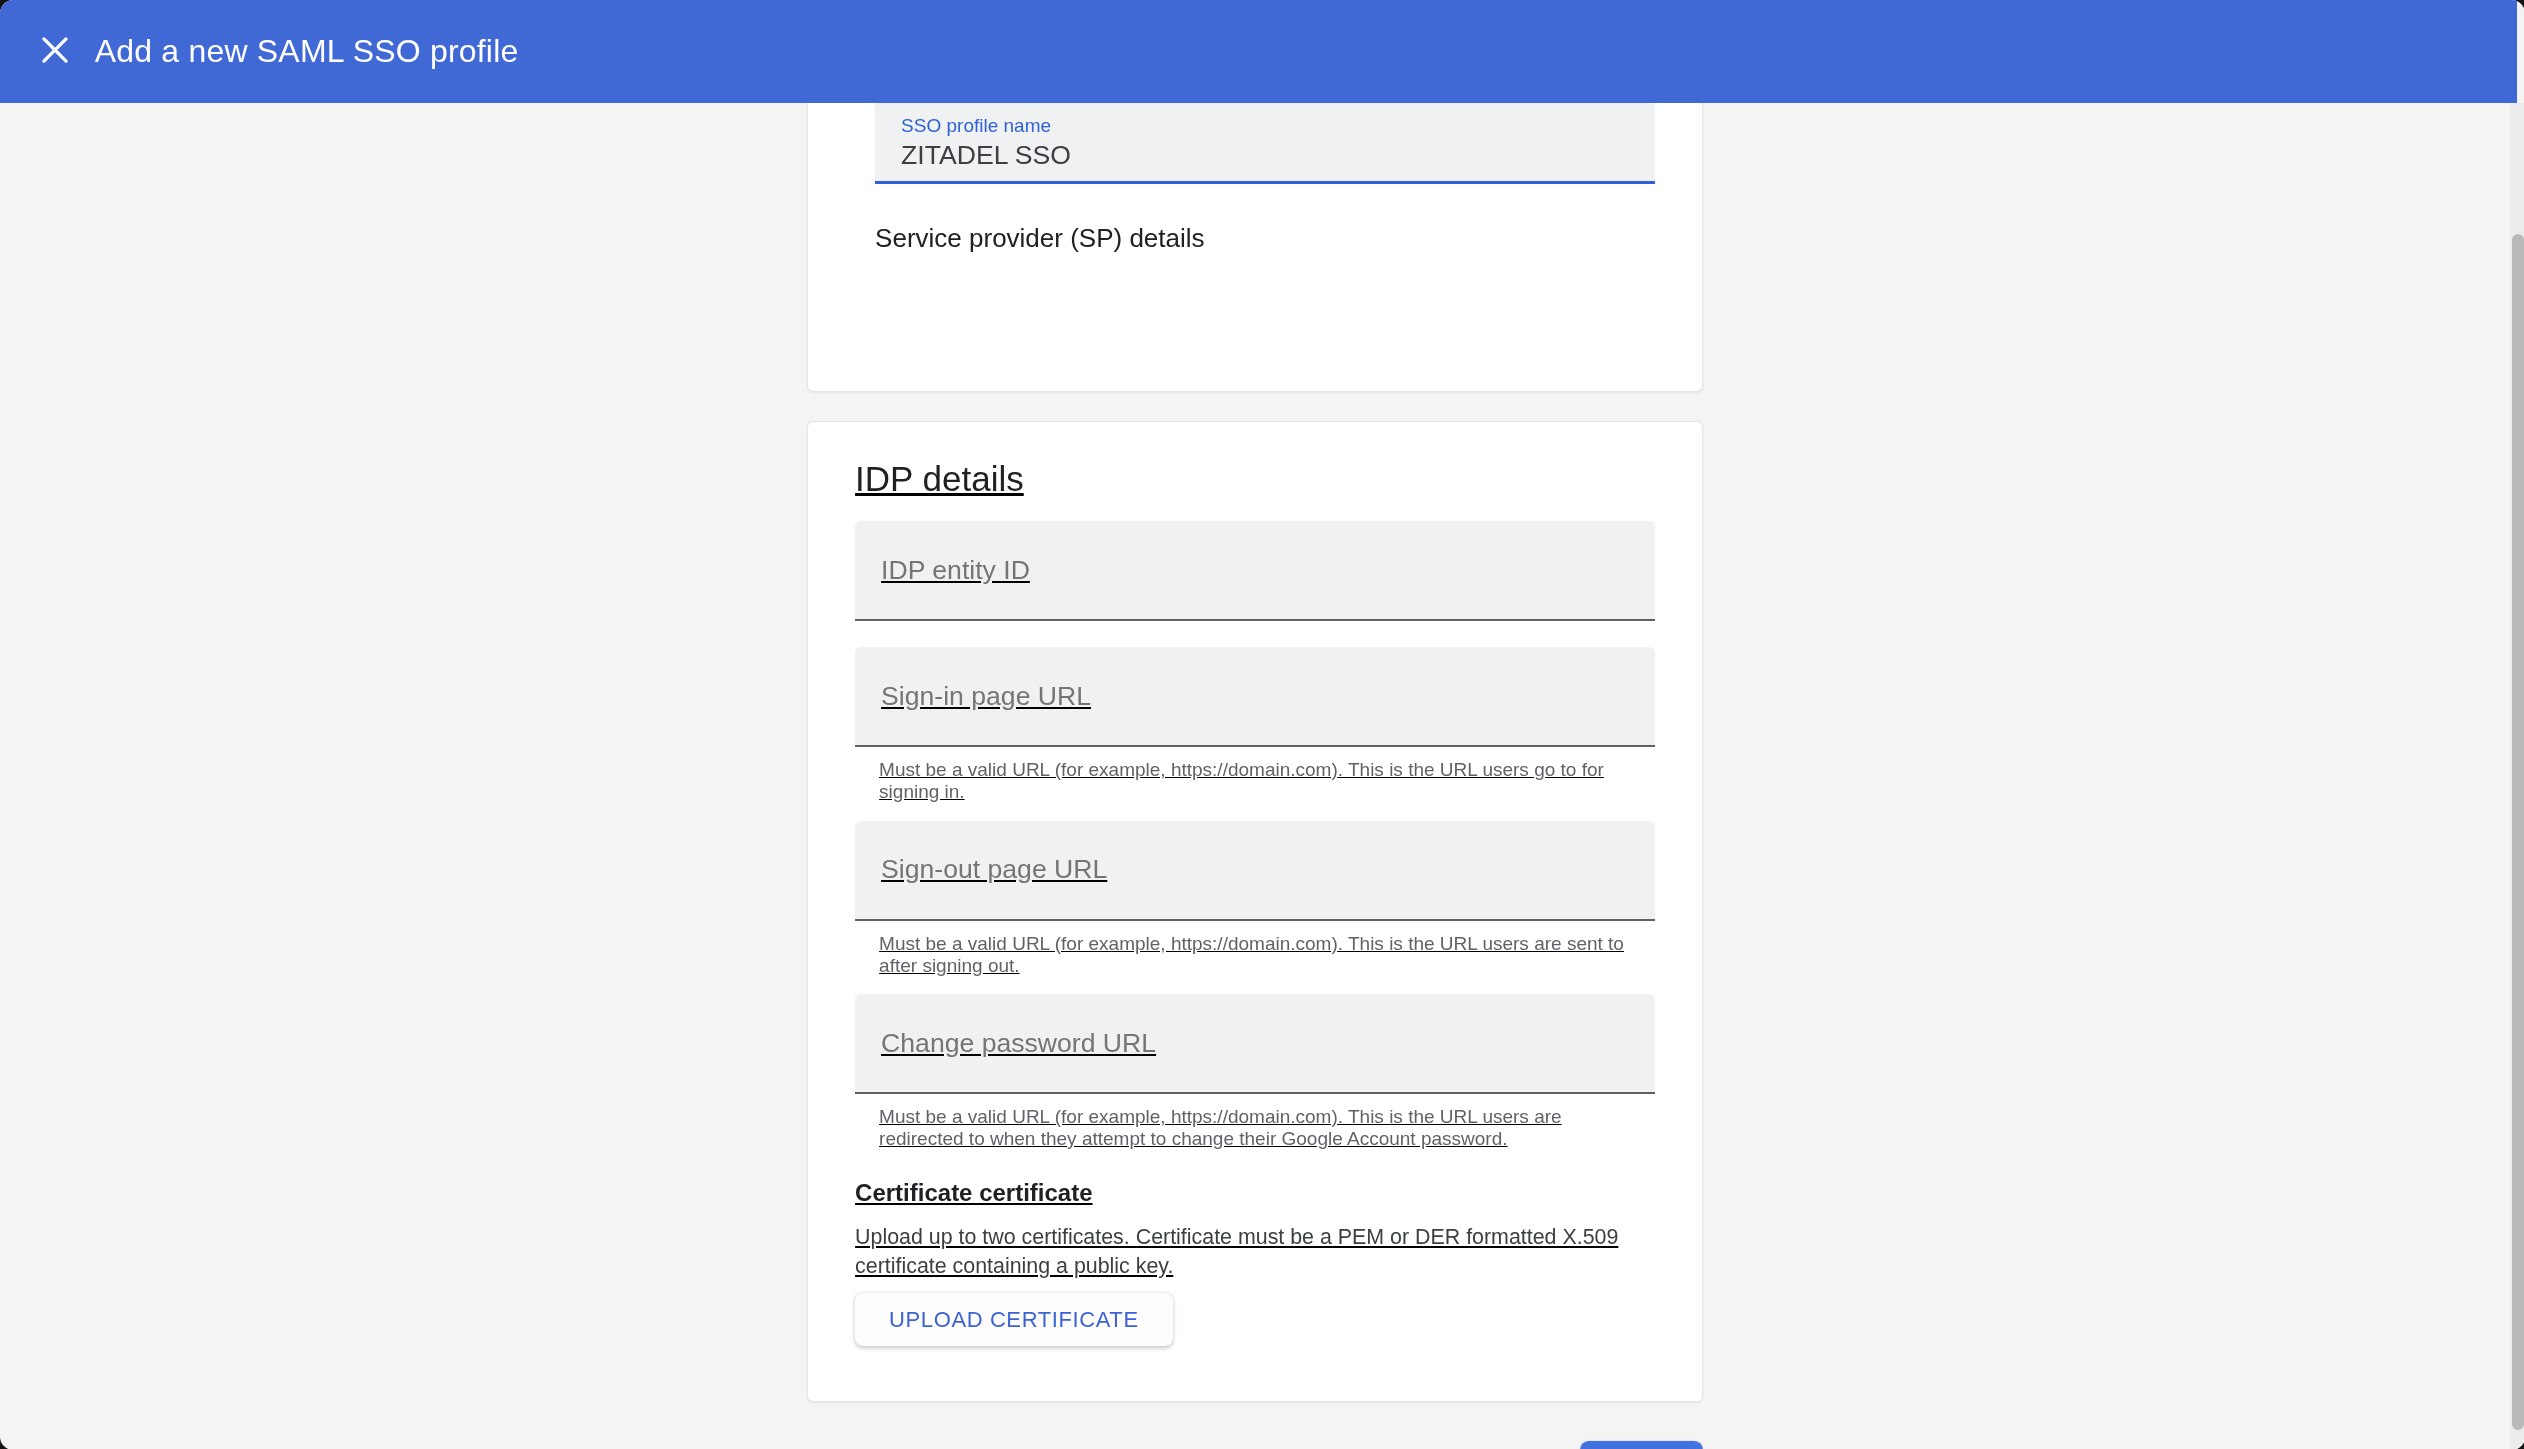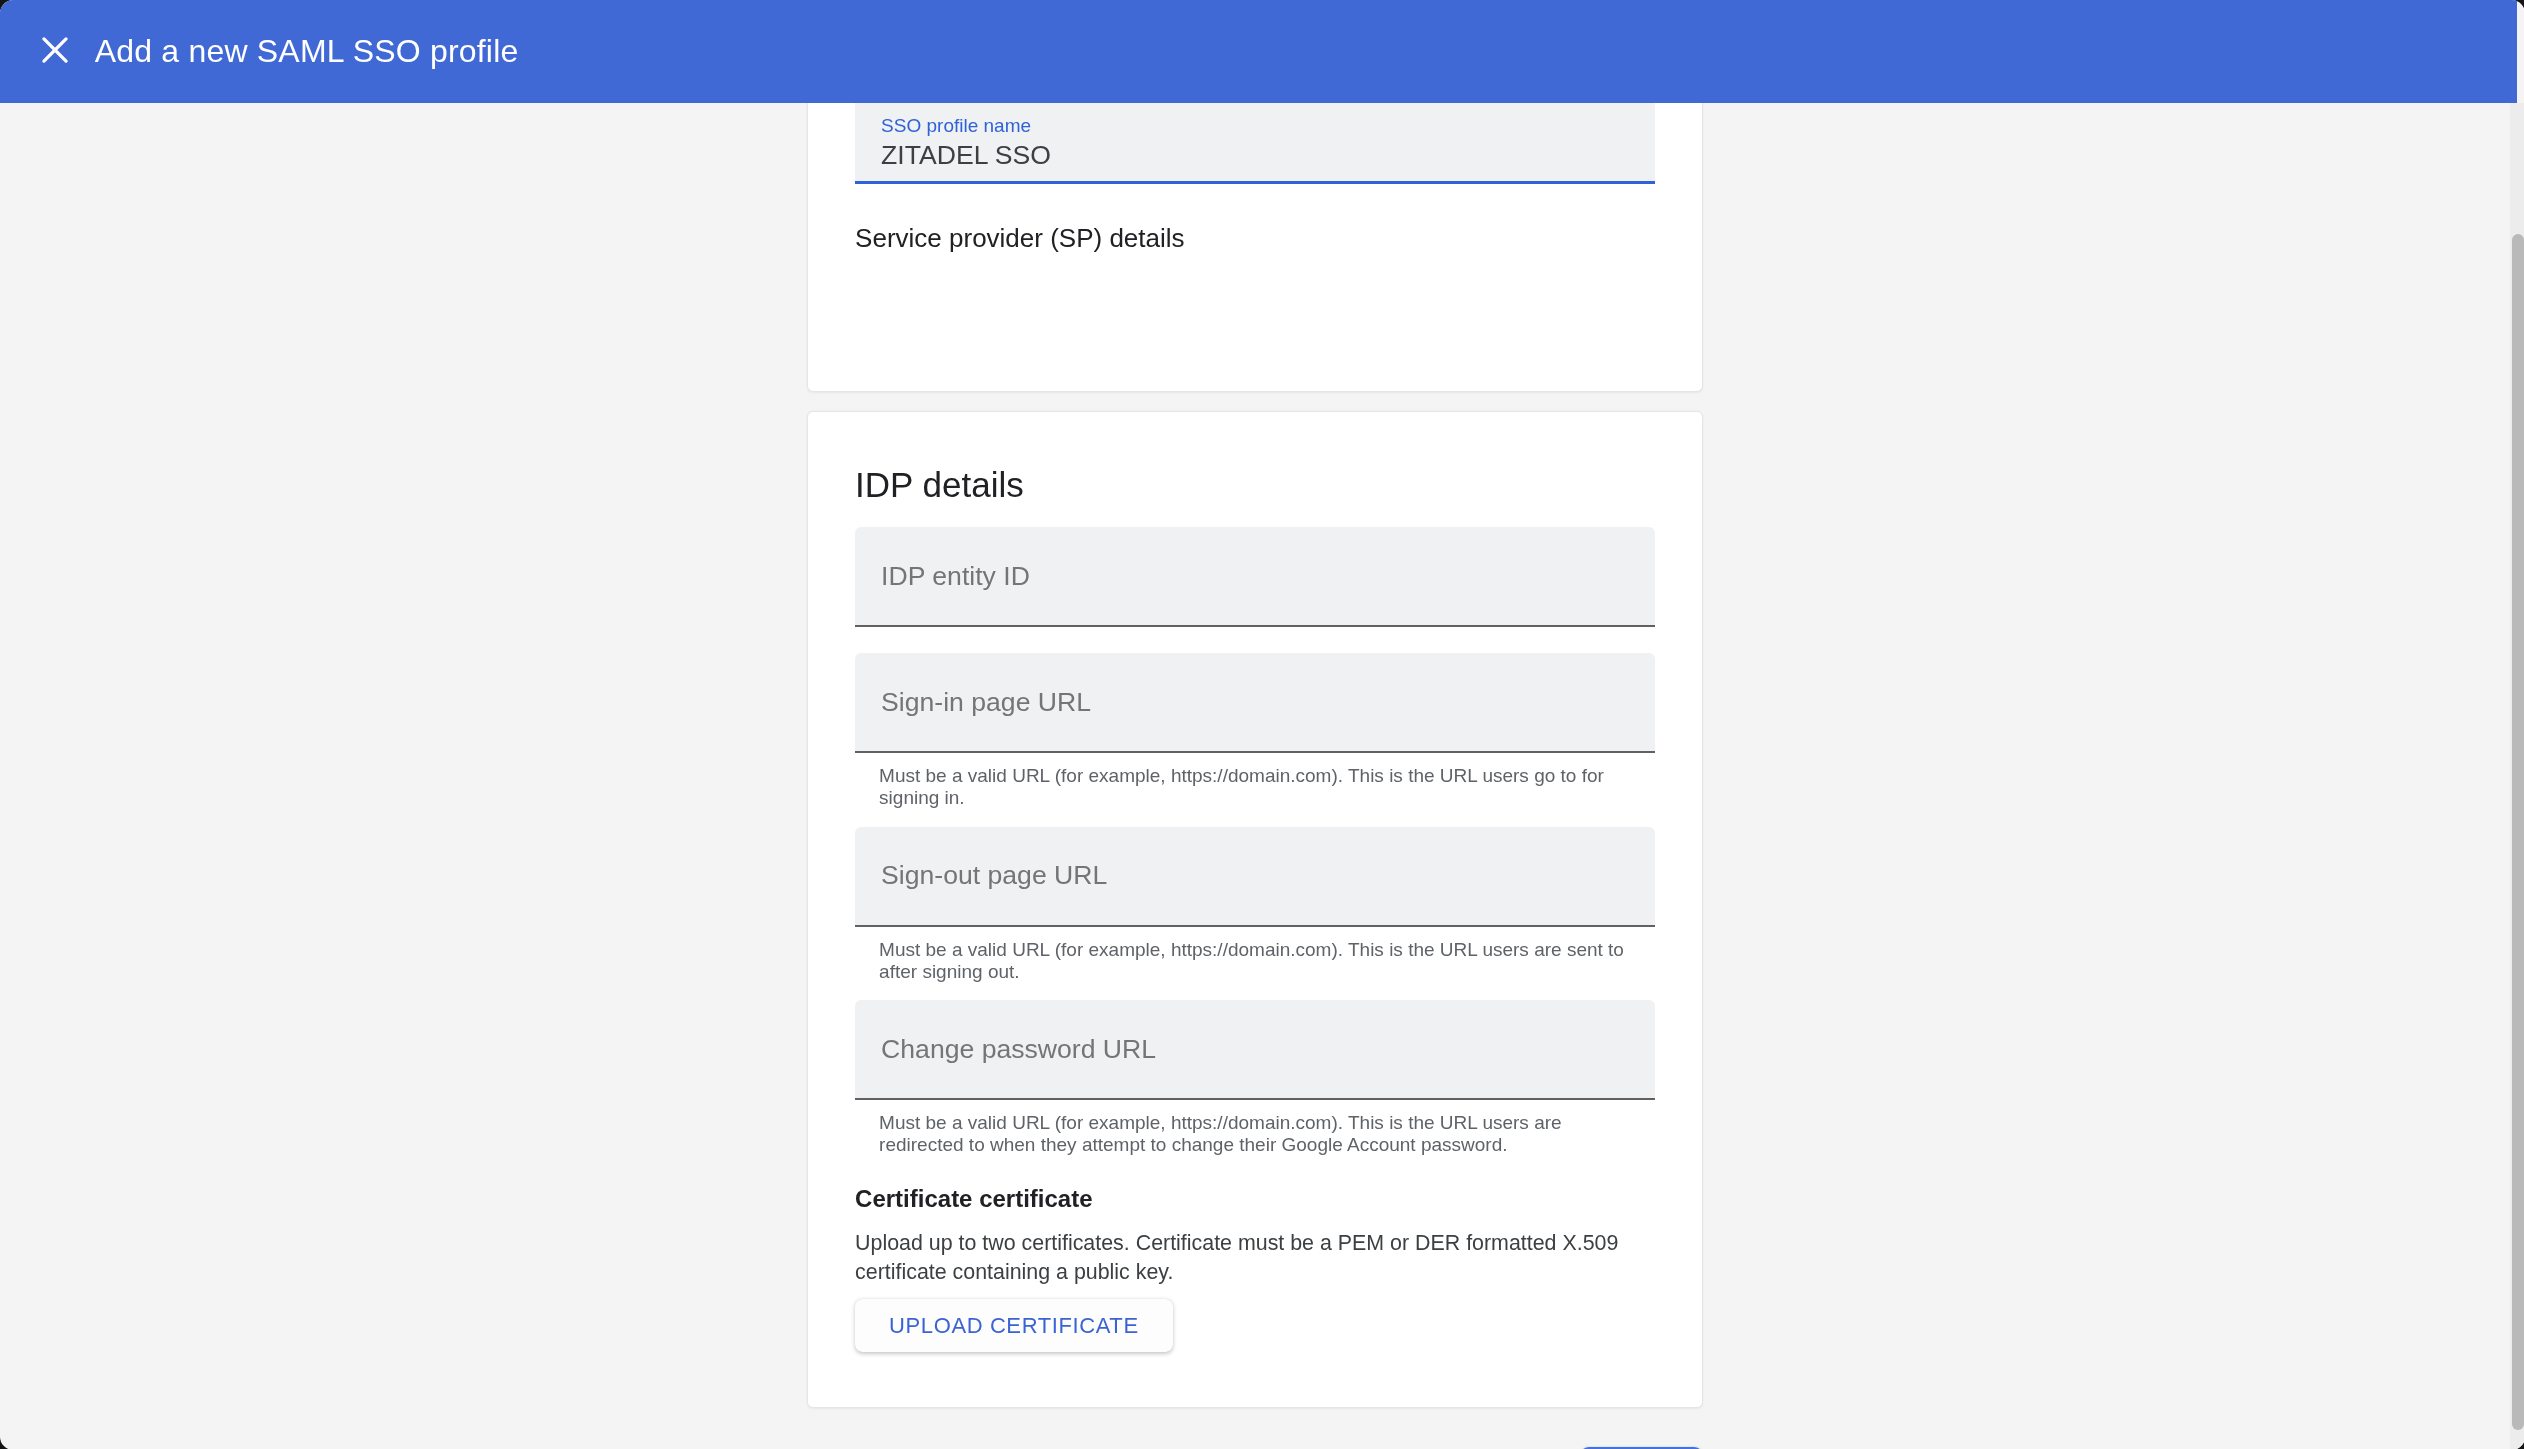--- a/index.html
+++ b/index.html
@@ -18,22 +18,22 @@
 
   
   .main { position:absolute; top:103px; left:0; right:14.8px; bottom:0; }
   .scrollbar { position:absolute; top:103px; right:0; bottom:0; width:14.8px; background:#ececec; }
   .scroll-thumb { position:absolute; top:131px; left:1.5px; width:11.8px; height:1196px;
                   background:#b9b9b9; border-radius:6.6px; }
 
   
   .card { width:896px; margin:0 auto; background:#ffffff; border:0.7px solid #e5e5e5;
           box-shadow:0 0.7px 2.2px rgba(0,0,0,0.06); }
-  .card1 { border-top:none; border-radius:0 0 5.9px 5.9px; padding:0 47px 39px 47px; height:289px; }
-  .card2 { margin-top:19px; border-radius:5.9px; padding:16px 47px 55px 47px; }
+  .card1 { border-top:none; border-radius:0 0 5.9px 5.9px; padding:0 47px 39px 67px; height:289px; }
+  .card2 { margin-top:29px; border-radius:5.9px; padding:0 47px 55px 47px;text-decoration:underline; }
 
   
   .field { background:#f0f1f2; border-radius:5.9px 5.9px 0 0; }
   .field-filled { border-radius:0; border-bottom:3.7px solid #2f62d9; padding:10.3px 0 7.4px 26px; height:81px; }
   .field-label { color:#2f62d9; font-size:19px; line-height:25px; }
   .field-value-input { display:block; width:738px; border:none; outline:none; background:transparent;
                        color:#3c4043; font-size:26.6px; line-height:34px;
                        font-family:"Liberation Sans","DejaVu Sans",sans-serif; }
   .field-empty { height:100px; border-bottom:2.2px solid #616161; display:flex; align-items:center; padding:0 26px; }
   .field-empty input { width:100%; border:none; outline:none; background:transparent;

